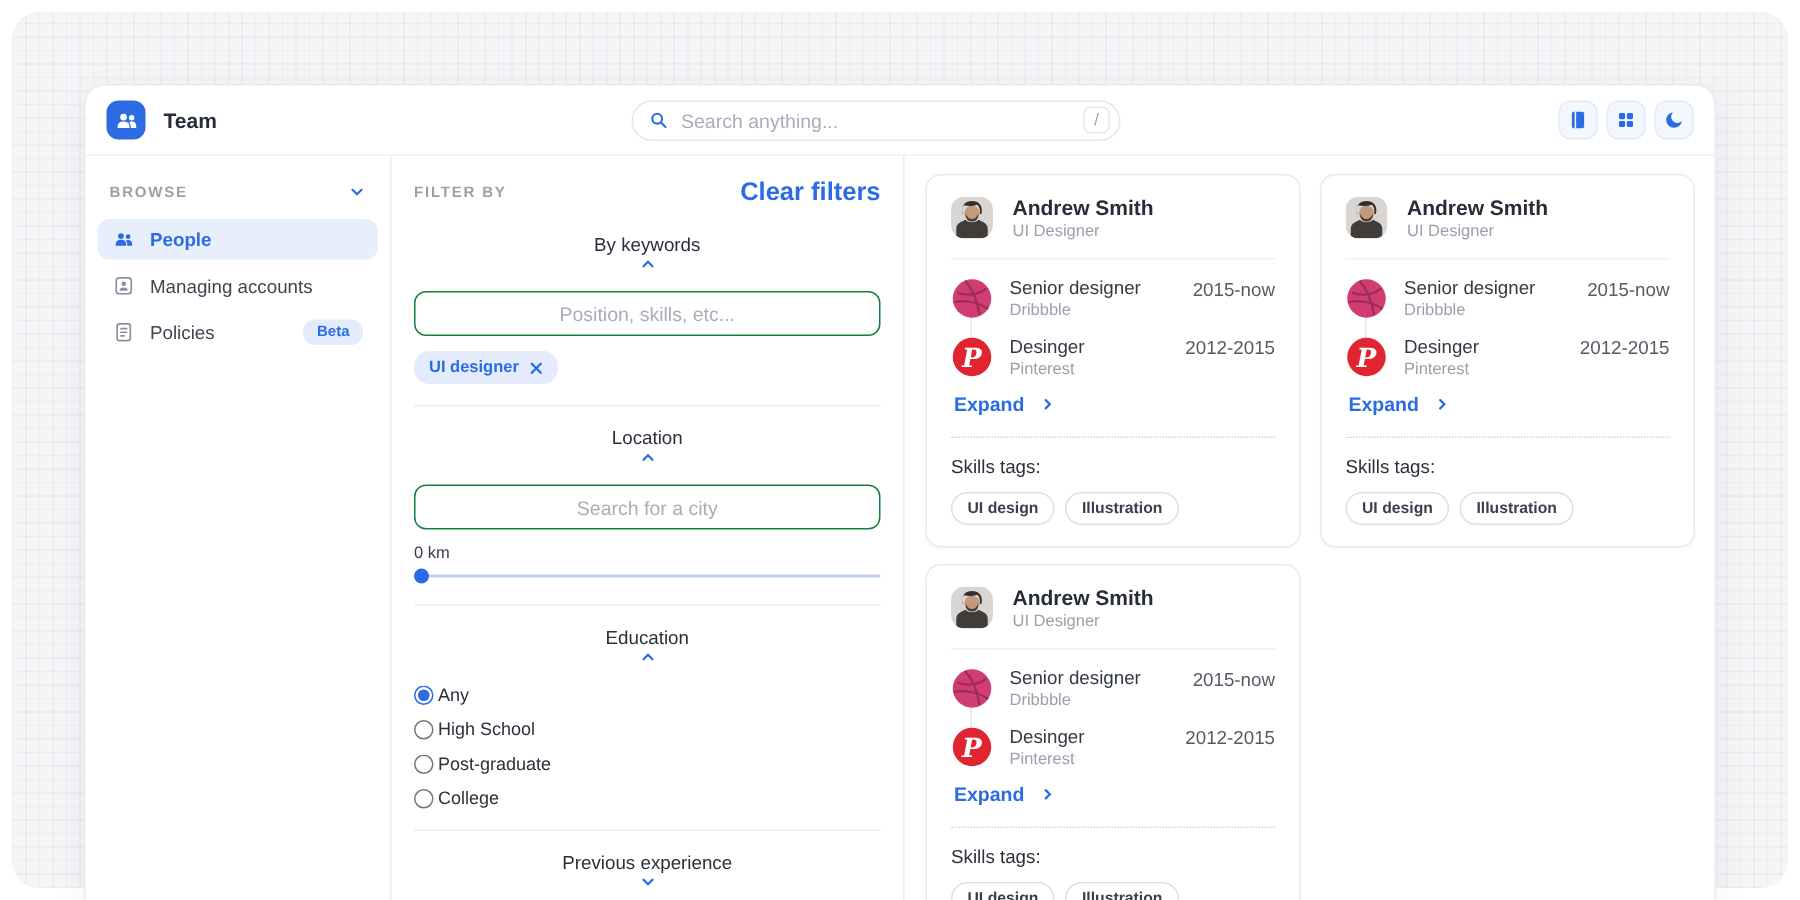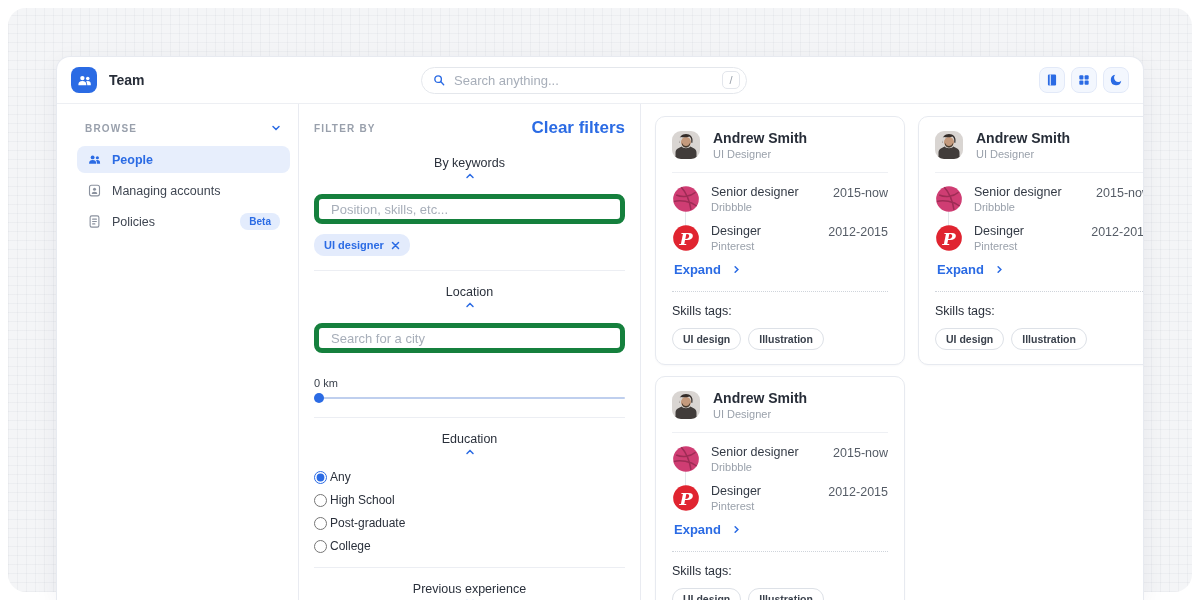--- a/index.html
+++ b/index.html
@@ -34,48 +34,48 @@
   .search input::placeholder{ color:#a7aeb9; }
   .kbd{ width:18px; height:18px; border:1px solid #e3e6ec; border-radius:5px; color:#9aa1ab;
     font-size:11px; display:flex; align-items:center; justify-content:center; }
   .header-actions{ margin-left:auto; display:flex; gap:6px; }
   .hbtn{ width:26px; height:26px; border:1px solid #e2e9f8; background:#f3f7fe; border-radius:8px;
     display:flex; align-items:center; justify-content:center; cursor:pointer; }
   .hbtn svg{ width:14px; height:14px; color:var(--accent); }
 
   
   .body{ flex:1; display:flex; min-height:0; }
-  .sidebar{ width:230px; border-right:1px solid var(--line); padding:12px 8px; flex:0 0 auto;margin-left:12px; }
+  .sidebar{ width:204px; border-right:1px solid var(--line); padding:12px 8px; flex:0 0 auto; }
   .browse-row{ display:flex; align-items:center; justify-content:space-between; padding:6px 8px 12px; }
   .browse-label{ font-size:10px; font-weight:700; letter-spacing:1.2px; color:#99a0ac; }
   .chev{ width:12px; height:12px; color:var(--accent); }
   .nav-item{ height:27px; display:flex; align-items:center; gap:10px; padding:0 10px;
     border-radius:8px; margin-bottom:4px; cursor:pointer; color:var(--ink2); font-size:12.5px; }
   .nav-item svg{ width:15px; height:15px; color:#8a919e; flex:0 0 auto; }
   .nav-item.active{ background:var(--accent-soft); color:var(--accent); font-weight:600; }
   .nav-item.active svg{ color:var(--accent); }
   .badge{ margin-left:auto; background:#e3ecfd; color:var(--accent); font-size:10px; font-weight:700;
     padding:3px 9px; border-radius:8px; }
   .badge:empty{ display:none; }
 
   
   .filters{ width:342px; border-right:1px solid var(--line); padding:14px 15px; flex:0 0 auto; }
   .filters-top{ display:flex; align-items:center; justify-content:space-between; margin-bottom:18px; }
   .filters-label{ font-size:10px; font-weight:700; letter-spacing:1.2px; color:#99a0ac; }
   .clear{ font-size:17px; font-weight:700; color:var(--accent); cursor:pointer; }
   .sec-head{ display:flex; align-items:center; justify-content:space-between; margin-bottom:12px; cursor:pointer;flex-direction:column; }
   .sec-title{ font-size:12.5px; color:#2a303b; }
-  .tinput{ width:100%; height:30px; border:5px solid #15803d; border-radius:8px; padding:0 12px;
-    font:13px "Liberation Sans","DejaVu Sans",sans-serif; color:var(--ink2); outline:none; background:#fff; }
+  .tinput{ width:100%; height:30px; border:1px solid #15803d; border-radius:8px; padding:0 12px;
+    font:13px "Liberation Sans","DejaVu Sans",sans-serif; color:var(--ink2); outline:none; background:#fff;text-align:center; }
   .tinput::placeholder{ color:#a7aeb9; }
   .tag{ display:inline-flex; align-items:center; gap:7px; margin-top:10px; background:#e3ebfc;
     color:var(--accent); font-size:11px; font-weight:700; padding:5px 10px; border-radius:10px; cursor:pointer; }
   .tag svg{ width:9px; height:9px; }
   .divider{ border-top:1px solid #eceef3; margin:14px 0; }
-  .km{ font-size:11px; color:#3a414c; margin:24px 0 4px; }
+  .km{ font-size:11px; color:#3a414c; margin:10px 0 4px; }
   .slider{ position:relative; height:10px; }
   .slider .track{ position:absolute; left:0; right:0; top:4px; height:2px; background:#bfcfee; border-radius:2px; }
   .slider .thumb{ position:absolute; left:0; top:0; width:10px; height:10px; border-radius:50%;
     background:var(--accent); cursor:pointer; }
   .radio-row{ display:flex; align-items:center; gap:3px; margin-bottom:9px; font-size:12px;
     color:#2a303b; cursor:pointer; }
   .radio-row input{ width:13px; height:13px; accent-color:var(--accent); margin:0; }
 
   
   .content{ flex:1; padding:12px 14px; display:grid; grid-template-columns:250px 250px;

